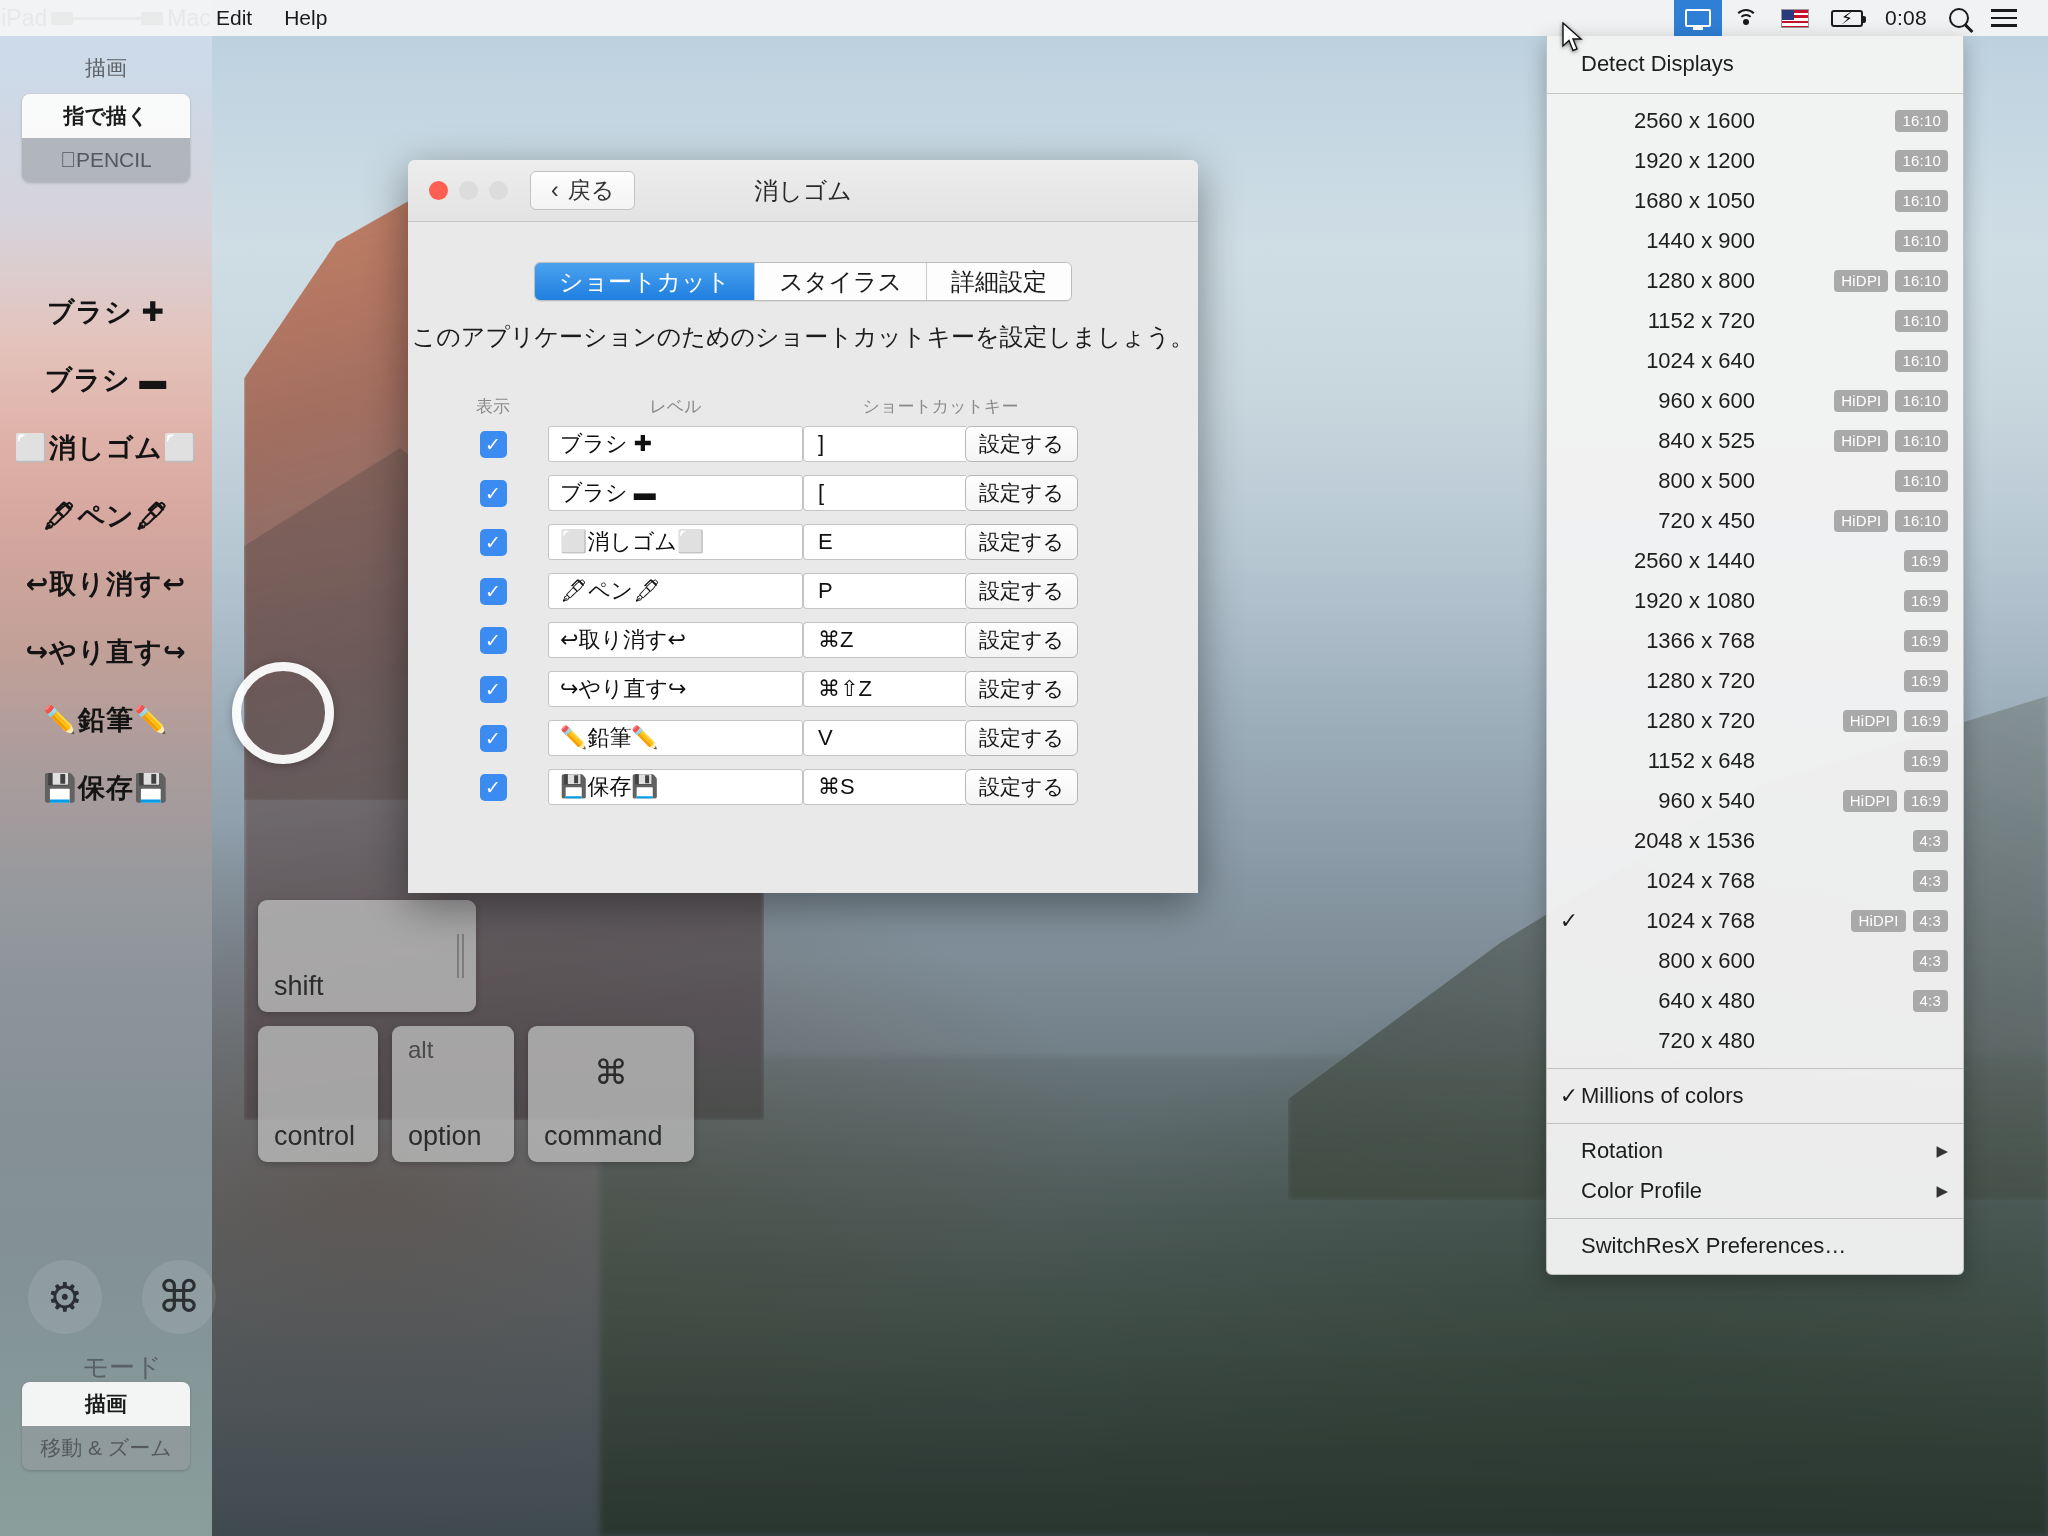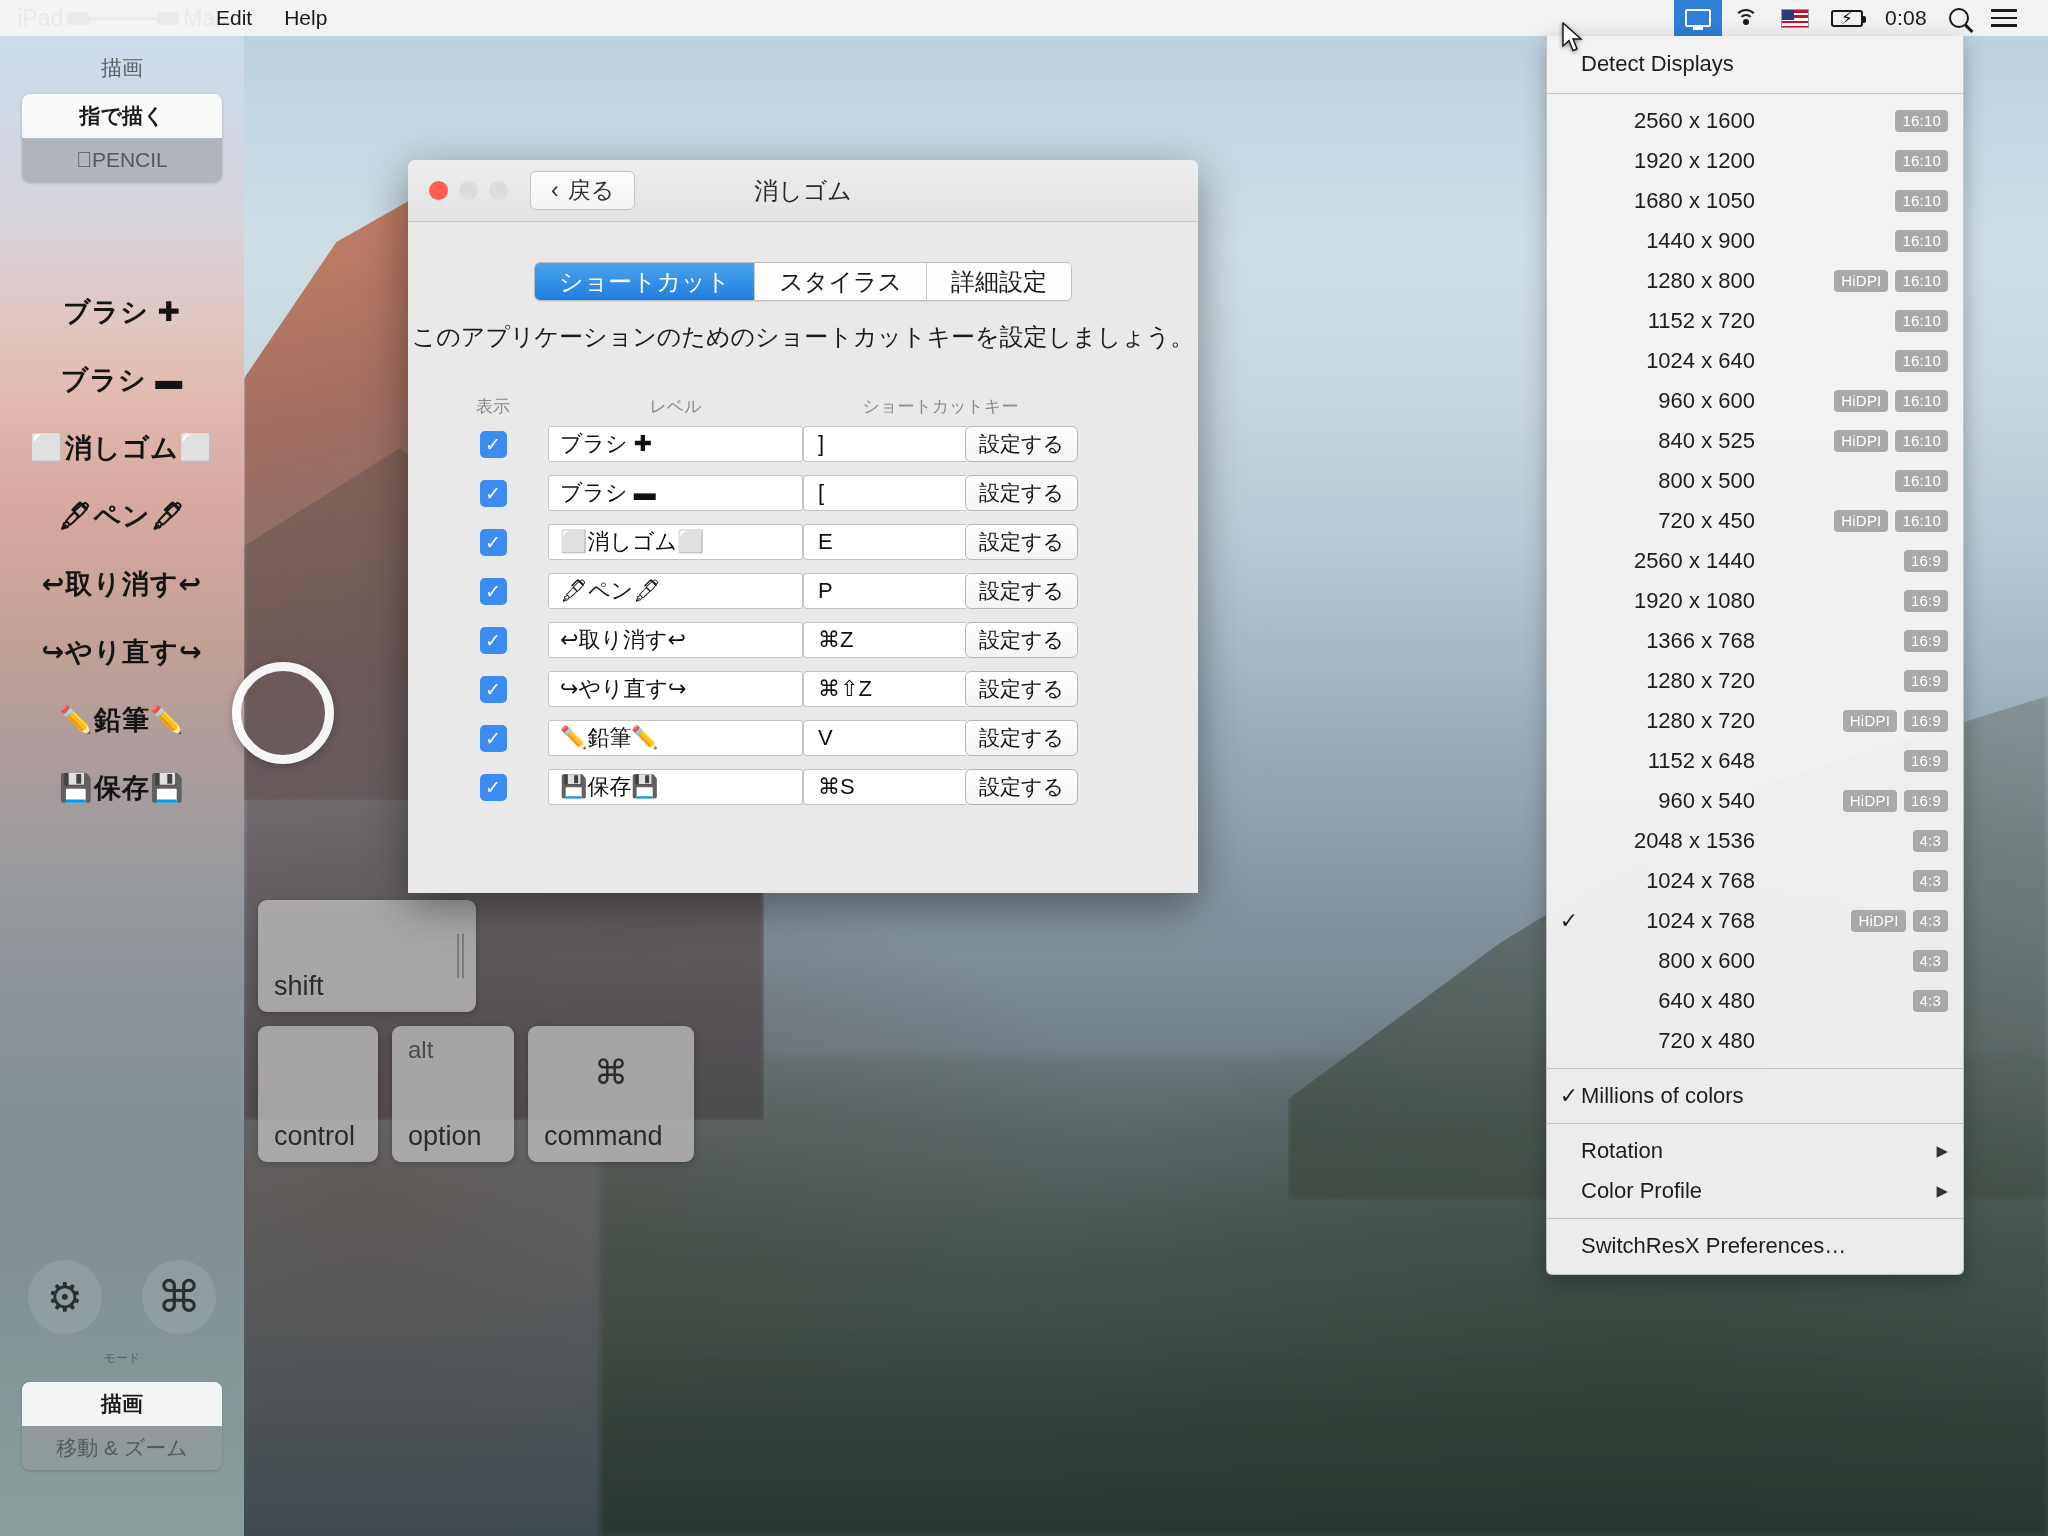--- a/index.html
+++ b/index.html
@@ -138,21 +138,21 @@
   #resmenu .tag {
     background: #a9a9a9; color: #fff; font-size: 15px; border-radius: 4px;
     padding: 3px 7px; line-height: 1.1; letter-spacing: 0.2px;
   }
   #resmenu .tag.empty { background: transparent; }
   #resmenu .sep { height: 1px; background: rgba(0,0,0,0.18); margin: 7px 0; }
   #resmenu .arrow { margin-left: auto; font-size: 15px; color: #333; }
 
   
   #sidebar {
-    position: absolute; left: 0; top: 0; width: 244px; height: 1536px;
+    position: absolute; left: 0; top: 0; width: 212px; height: 1536px;
     z-index: 40;
     background: linear-gradient(180deg,
       #cddced 0%, #cdd9e6 6%, #d7d2d9 15%,
       #e3c4bd 22%, #e0b3aa 28%, #d5a79f 34%,
       #c2a098 42%, #aa9c9c 50%, #96999d 58%,
       #8a9399 66%, #849096 74%, #839296 84%, #879a99 94%, #8a9e9b 100%);
   }
   #sidebar .ipad-head {
     text-align: center; padding-top: 5px;
     font-size: 23px; color: #4d4d4d;
@@ -190,21 +190,21 @@
   #sidebar .round-btn {
     width: 74px; height: 74px; border-radius: 50%;
     background: rgba(255,255,255,0.10);
     display: flex; align-items: center; justify-content: center;
     color: #2b2f31;
   }
   .gear-glyph { font-size: 40px; line-height: 1; }
   .cmd-glyph { font-size: 44px; line-height: 1; }
   #sidebar .mode-label {
     position: absolute; left: 0; width: 244px; top: 1350px;
-    text-align: center; font-size: 12px; color: #5a6164;
+    text-align: center; font-size: 26px; color: #5a6164;
   }
   #sidebar .mode-group {
     position: absolute; left: 22px; right: 22px; top: 1382px;
     border-radius: 8px; overflow: hidden;
     box-shadow: 0 1px 3px rgba(0,0,0,0.2);
   }
 
   
   #prefs {
     position: absolute; left: 408px; top: 160px; width: 790px; height: 733px;

